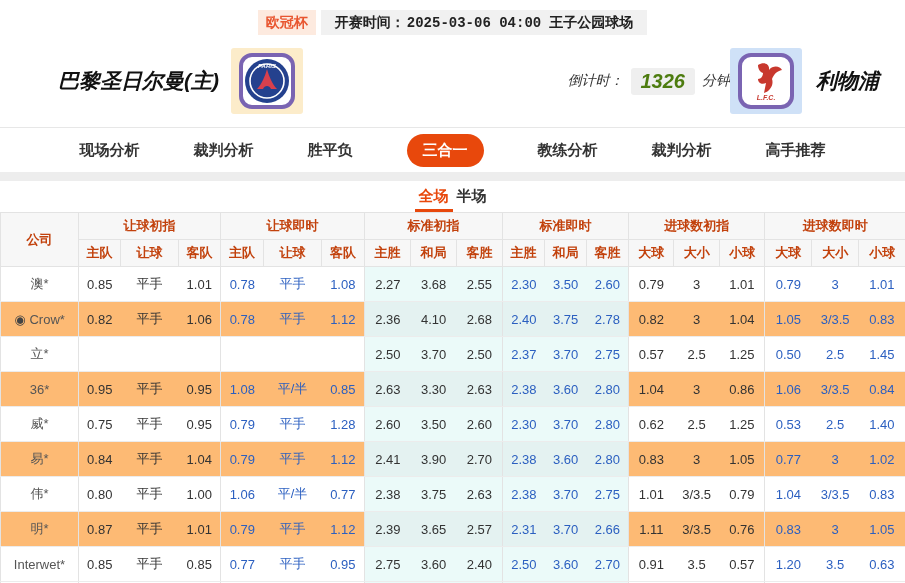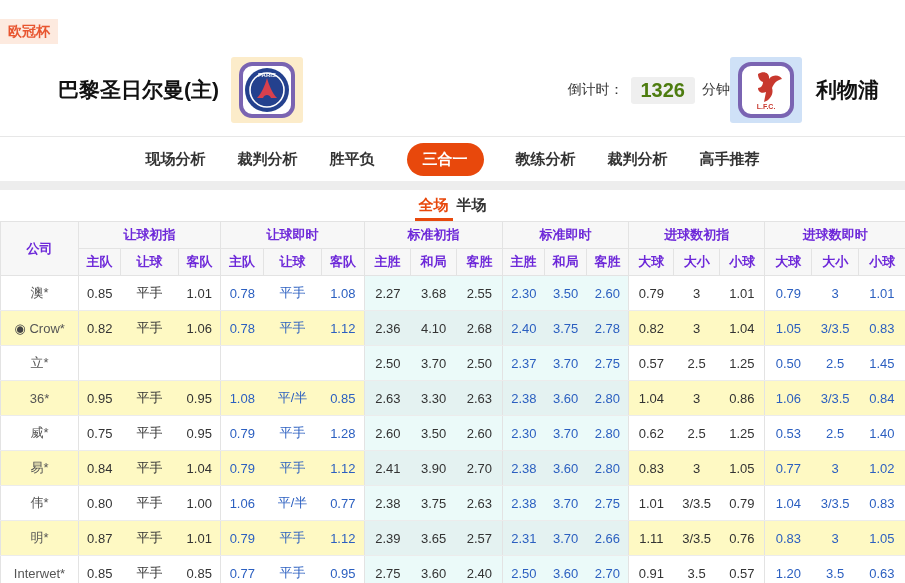--- a/index.html
+++ b/index.html
@@ -1,70 +1,75 @@
 <!DOCTYPE html>
 <html><head>
 <meta charset="utf-8">
 <style>
   * { box-sizing: border-box; margin: 0; padding: 0; }
   html,body { width:905px; height:583px; overflow:hidden; background:#fff;
     font-family:"Liberation Sans","DejaVu Sans",sans-serif; }
 
   
-  .top-bar { display:flex; justify-content:flex-start; align-items:stretch; margin-top:19px; height:25px;font-family:Liberation Mono, monospace; }
+  .top-bar { display:flex; justify-content:center; align-items:stretch; margin-top:10px; height:25px;font-family:Liberation Mono, monospace; }
   .league-badge { background:#fdeadf; color:#e8552f; font-size:14px; font-weight:bold;
     display:flex; align-items:center; padding:0 8px; }
   .match-meta { background:#f1f1f1; color:#222; font-size:14px; font-weight:bold;
     display:flex; align-items:center; gap:8px; padding:0 14px; margin-left:5px; }
 
   
-  .teams-row { display:flex; align-items:center; height:92px; }
+  .teams-row { display:flex; align-items:center; height:92px;font-style:italic; }
   .team-name { font-size:21px; font-weight:bold; color:#111; white-space:nowrap; }
   .home-name { margin-left:58px; }
   .away-name { margin-left:14px; margin-right:26px; }
   .logo-panel { padding:5px 8px; border-radius:3px; }
   .home-panel { background:#fcecca; margin-left:12px; }
   .away-panel { background:#cfe1f7; }
   .logo-box { width:56px; height:56px; background:#fff; border:4px solid #7a64b2;
     border-radius:13px; display:flex; align-items:center; justify-content:center; }
   .center-zone { flex:1; display:flex; justify-content:flex-end; align-items:center; gap:7px; }
   .countdown-label, .countdown-unit { font-size:14px; color:#333; }
   .countdown-value { background:#efefef; color:#4d7c0f; font-size:20px; font-weight:bold;
     padding:2px 10px; border-radius:3px; }
 
   
   .nav { border-top:1px solid #e7e7e7; height:45px; display:flex; justify-content:center;
-    align-items:center; gap:32px; }
+    align-items:center; gap:54px; }
   .nav-tab { font-size:15px; font-weight:bold; color:#333; cursor:pointer; white-space:nowrap; }
   .nav-tab.pill { background:#e8480c; color:#fff; padding:7px 16px; border-radius:17px; }
   .gray-strip { height:9px; background:#ededed; }
   .subtabs { height:31px; display:flex; justify-content:center; align-items:flex-end; }
   .subtab { font-size:15px; font-weight:bold; color:#333; padding:0 4px 6px; cursor:pointer; }
   .subtab.active { color:#e8480c; border-bottom:3px solid #e8480c; padding-bottom:3px; }
 
   
   table { width:905px; border-collapse:collapse; table-layout:fixed; font-size:13px; }
-  thead th { background:#f7f7f7; color:#6d28d9; font-weight:bold; height:27px;
+  thead th { background:#f7f7f7; color:#c2410c; font-weight:bold; height:27px;
     border:1px solid #e3e3e3; font-size:13px; }
   tbody td { text-align:center; height:35px; color:#333; border-bottom:1px solid #ececec; }
-  tbody tr.even { background:#fef9c3; }
+  tbody tr.even { background:#fdba74; }
   td.gstart { border-left:1px solid #e3e3e3; }
   td.company { color:#555; border-left:1px solid #e3e3e3; border-right:1px solid #e3e3e3; }
   td:last-child { border-right:1px solid #e3e3e3; }
   td.live { color:#2b5fc0; }
   td.std { background:#ebfaf9; }
   tr.even td.std { background:#e4f2f1; }
   tr.sliver td { height:5px; border-bottom:none; }
   .ball-icon { font-size:13px; color:#444; margin-right:4px; }
 </style>
 </head>
 <body>
 
 <div class="top-bar">
   <span class="league-badge">欧冠杯</span>
+  <div class="match-meta">
+    <span>开赛时间：</span>
+    <span style="margin-left:-6px;">2025-03-06 04:00</span>
+    <span>王子公园球场</span>
+  </div>
 </div>
 
 <div class="teams-row">
   <span class="team-name home-name">巴黎圣日尔曼(主)</span>
   <span class="logo-panel home-panel">
     <span class="logo-box">
       <svg width="46" height="46" viewBox="0 0 46 46">
         <circle cx="23" cy="23" r="22" fill="#24418e"></circle>
         <circle cx="23" cy="23" r="17" fill="none" stroke="#ffffff" stroke-width="1.6"></circle>
         <path d="M23 11 C25 18 28 26 33 31 L27 31 C25.5 27 20.5 27 19 31 L13 31 C18 26 21 18 23 11 Z" fill="#d8404d"></path>

